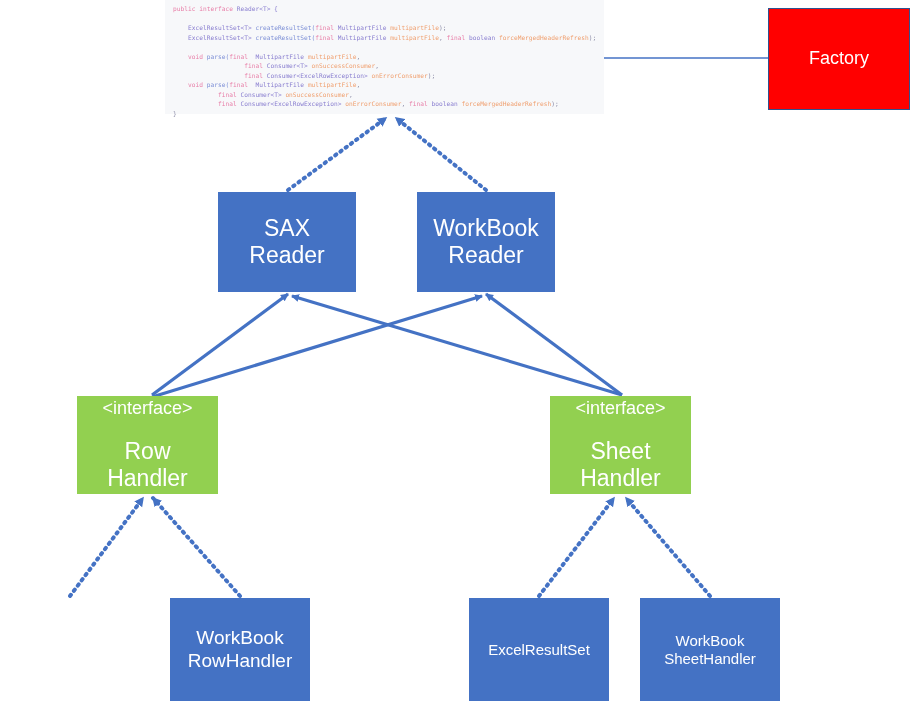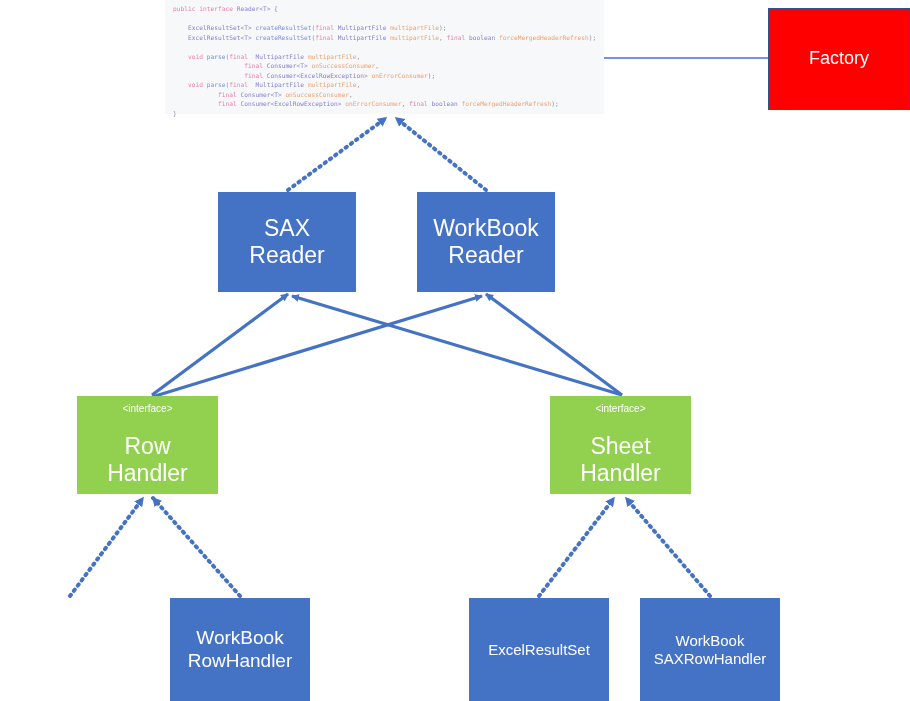--- a/index.html
+++ b/index.html
@@ -39,21 +39,21 @@
     align-items:center;justify-content:center;
     text-align:center;color:#ffffff;
     line-height:1.18;
   }
   .blue{background:#4472C4;}
   .green{background:#92D050;}
   .red{background:#FF0000;border:1px solid #2F528F;}
 
   .reader{width:138px;height:100px;font-size:23px;}
   .iface{width:141px;height:98px;font-size:23px;}
-  .iface .stereo{font-size:10px;line-height:1.2;margin-bottom:18px;}
+  .iface .stereo{font-size:18px;line-height:1.2;margin-bottom:18px;}
   .leaf{width:140px;height:103px;}
   .leaf.small{font-size:15px;}
   .leaf.big{font-size:19px;}
   .factory{font-size:18px;}
 </style>
 </head>
 <body>
 
 <div id="canvas">
 
@@ -116,16 +116,16 @@
     <span>WorkBook</span>
     <span>RowHandler</span>
   </div>
 
   <div class="node blue leaf small" style="left:469px;top:598px;">
     <span>ExcelResultSet</span>
   </div>
 
   <div class="node blue leaf small" style="left:640px;top:598px;">
     <span>WorkBook</span>
-    <span>SAXRowHandler</span>
+    <span>SheetHandler</span>
   </div>
 
 </div>
 
 </body></html>

